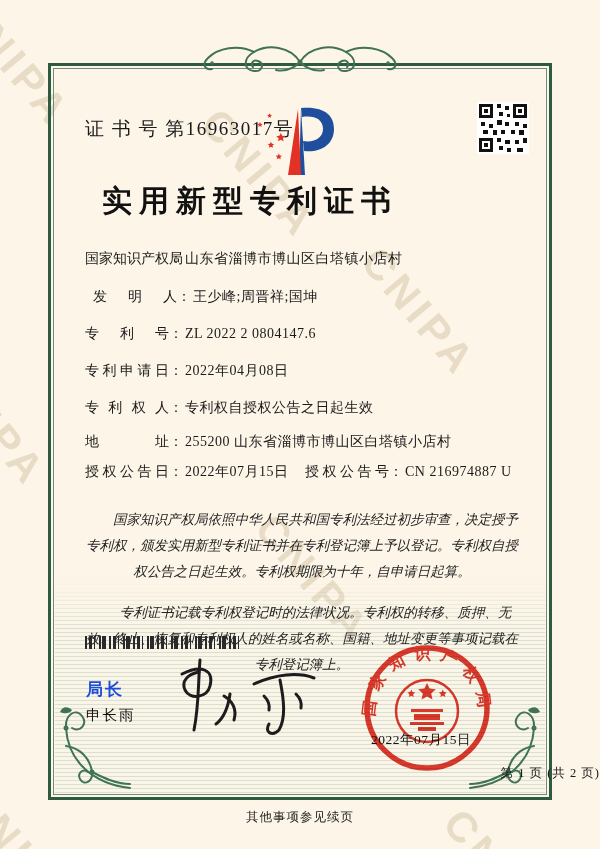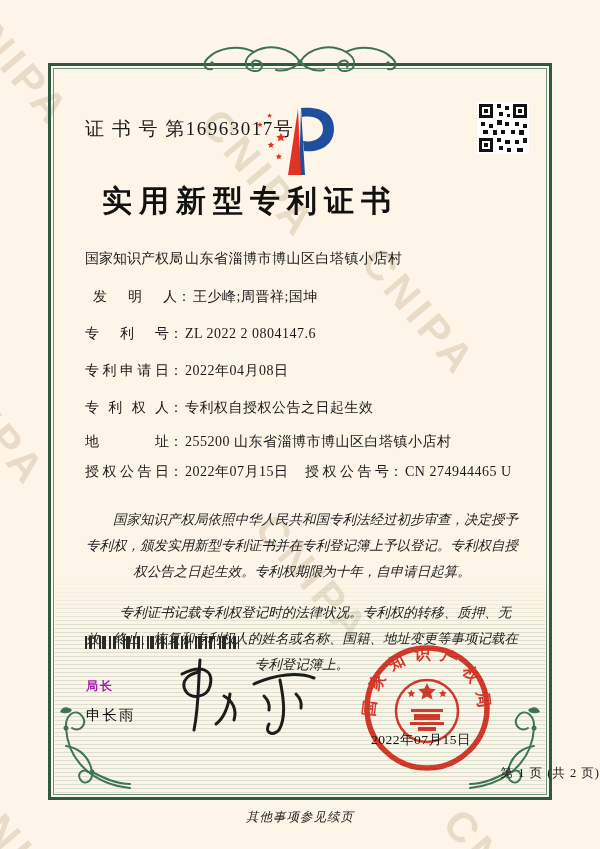--- a/index.html
+++ b/index.html
@@ -56,37 +56,37 @@
     background:repeating-linear-gradient(90deg,
       #2a2a2a 0 2px, transparent 2px 4px,
       #2a2a2a 4px 7px, transparent 7px 9px,
       #2a2a2a 9px 10px, transparent 10px 14px,
       #2a2a2a 14px 16px, transparent 16px 17px,
       #2a2a2a 17px 21px, transparent 21px 24px);
   }
   .director-label{
     position:absolute;left:86px;top:678px;
     font-family:"Liberation Sans","DejaVu Sans",sans-serif;
-    font-weight:bold;font-size:12px;letter-spacing:2px;color:#a21caf;
+    font-weight:bold;font-size:17px;letter-spacing:2px;color:#1d4ed8;
   }
   .director-name{
     position:absolute;left:86px;top:706px;
     font-family:"Liberation Sans","DejaVu Sans",sans-serif;
     font-weight:normal;font-size:14.5px;letter-spacing:2px;color:#111;
   }
   .signature{position:absolute;left:168px;top:646px;width:165px;height:96px;}
   .seal{position:absolute;left:360px;top:641px;width:134px;height:134px;mix-blend-mode:multiply;opacity:0.92;}
   .seal-date{
     position:absolute;left:371px;top:731px;font-size:13.5px;letter-spacing:0.5px;color:#141414;
     white-space:nowrap;
   }
   .page-number{position:absolute;left:0;top:765px;width:600px;text-align:right;font-size:12.5px;letter-spacing:1px;}
   .footer-note{
     position:absolute;left:0;top:809px;width:600px;text-align:center;
-    font-size:12.5px;font-style:italic;letter-spacing:1px;color:#222;
+    font-size:12.5px;letter-spacing:1px;color:#222;
     font-family:"DejaVu Serif","Liberation Serif",serif;
   }
 </style>
 </head>
 <body>
 
 <span class="wm" style="left:-18px;top:-12px;">CNIPA</span>
 <span class="wm" style="left:228px;top:100px;">CNIPA</span>
 <span class="wm" style="left:388px;top:238px;">CNIPA</span>
 <span class="wm" style="left:-42px;top:348px;">CNIPA</span>
@@ -209,21 +209,21 @@
 </div>
 <div class="field-row" style="top:399px;">
   <span class="field-label">专利权人</span><span class="field-colon">：</span><span class="field-value">专利权自授权公告之日起生效</span>
 </div>
 <div class="field-row" style="top:433px;">
   <span class="field-label">地址</span><span class="field-colon">：</span><span class="field-value">255200 山东省淄博市博山区白塔镇小店村</span>
 </div>
 <div class="field-row" style="top:463px;">
   <span class="field-label">授权公告日</span><span class="field-colon">：</span><span class="field-value">2022年07月15日</span>
   <span class="pair2">
-    <span class="field-label">授权公告号</span><span class="field-colon">：</span><span class="field-value">CN 274944465 U</span>
+    <span class="field-label">授权公告号</span><span class="field-colon">：</span><span class="field-value">CN 216974887 U</span>
   </span>
 </div>
 
 <div class="body-text">
   <p>国家知识产权局依照中华人民共和国专利法经过初步审查，决定授予专利权，颁发实用新型专利证书并在专利登记簿上予以登记。专利权自授权公告之日起生效。专利权期限为十年，自申请日起算。</p>
   <p>专利证书记载专利权登记时的法律状况。专利权的转移、质押、无效、终止、恢复和专利权人的姓名或名称、国籍、地址变更等事项记载在专利登记簿上。</p>
 </div>
 
 <div class="barcode"></div>
 

